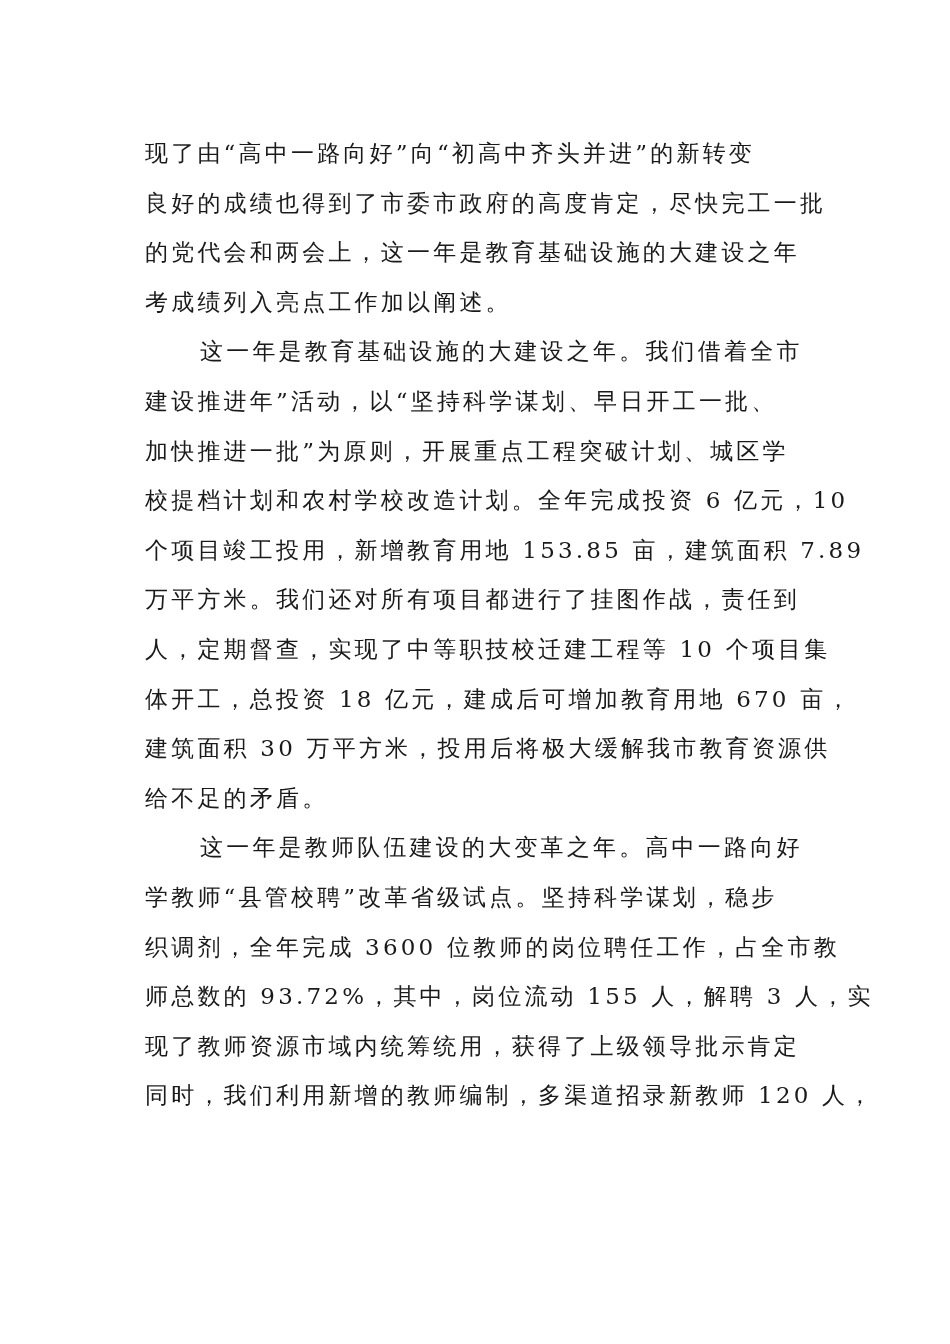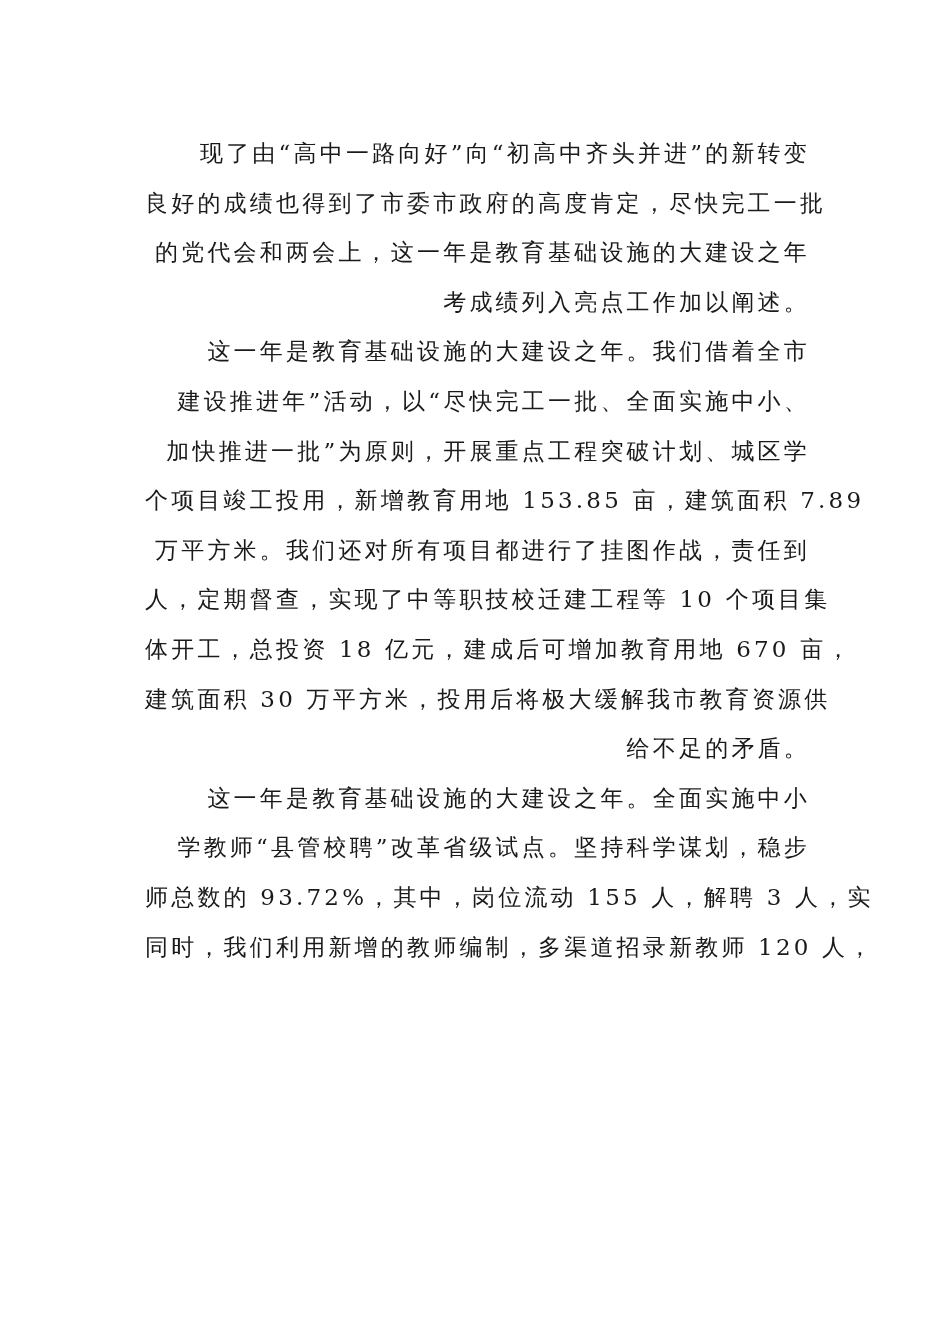--- a/index.html
+++ b/index.html
@@ -12,21 +12,20 @@
       height: 1344px;
       position: relative;
       overflow: hidden;
     }
     .page {
       position: absolute;
       left: 0; top: 0;
       width: 950px;
       height: 1084px;
       background: #ffffff;
-      text-align: right;
     }
     .body-text {
       position: absolute;
       left: 145px;
       top: 131px;
       width: 665px;
       color: #1a1a1a;
       font-family: "DejaVu Serif", "Liberation Serif", serif;
       font-size: 23px;
       letter-spacing: 3.2px;
@@ -49,31 +48,34 @@
 
     <div>
       <div class="line">现了由“高中一路向好”向“初高中齐头并进”的新转变</div>
       <div class="line">良好的成绩也得到了市委市政府的高度肯定，尽快完工一批</div>
       <div class="line">的党代会和两会上，这一年是教育基础设施的大建设之年</div>
       <div class="line">考成绩列入亮点工作加以阐述。</div>
     </div>
 
     <div>
       <div class="line indent">这一年是教育基础设施的大建设之年。我们借着全市</div>
-      <div class="line">建设推进年”活动，以“尽快完工一批、全面实施中小、</div>
+      <div class="line">建设推进年”活动，以“坚持科学谋划、早日开工一批、</div>
       <div class="line">加快推进一批”为原则，开展重点工程突破计划、城区学</div>
+      <div class="line">校提档计划和农村学校改造计划。全年完成投资 6 亿元，10</div>
       <div class="line">个项目竣工投用，新增教育用地 153.85 亩，建筑面积 7.89</div>
       <div class="line">万平方米。我们还对所有项目都进行了挂图作战，责任到</div>
       <div class="line">人，定期督查，实现了中等职技校迁建工程等 10 个项目集</div>
       <div class="line">体开工，总投资 18 亿元，建成后可增加教育用地 670 亩，</div>
       <div class="line">建筑面积 30 万平方米，投用后将极大缓解我市教育资源供</div>
       <div class="line">给不足的矛盾。</div>
     </div>
 
     <div>
-      <div class="line indent">这一年是教育基础设施的大建设之年。全面实施中小</div>
+      <div class="line indent">这一年是教师队伍建设的大变革之年。高中一路向好</div>
       <div class="line">学教师“县管校聘”改革省级试点。坚持科学谋划，稳步</div>
+      <div class="line">织调剂，全年完成 3600 位教师的岗位聘任工作，占全市教</div>
       <div class="line">师总数的 93.72%，其中，岗位流动 155 人，解聘 3 人，实</div>
+      <div class="line">现了教师资源市域内统筹统用，获得了上级领导批示肯定</div>
       <div class="line">同时，我们利用新增的教师编制，多渠道招录新教师 120 人，</div>
     </div>
 
   </div>
 </div>
 
 </body></html>

